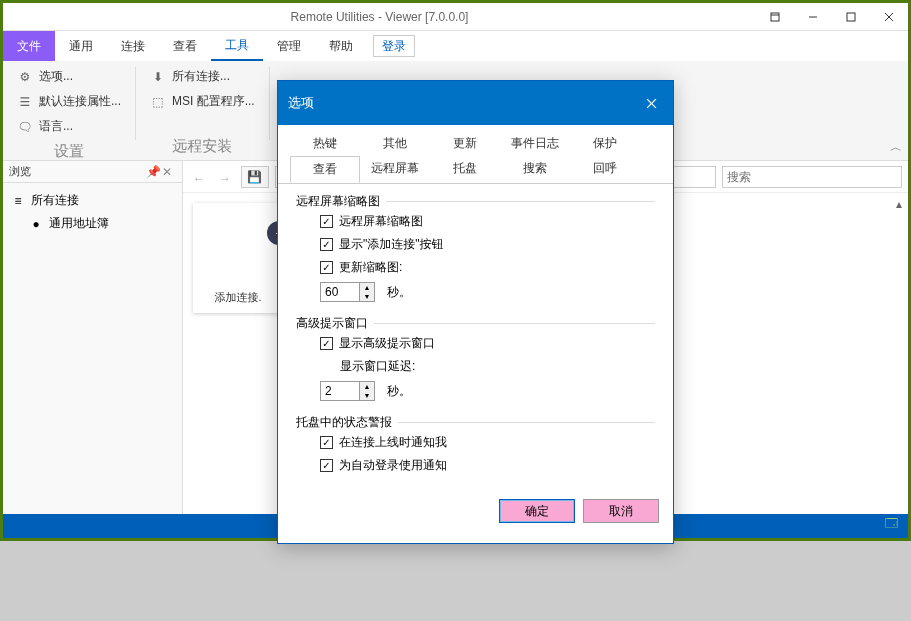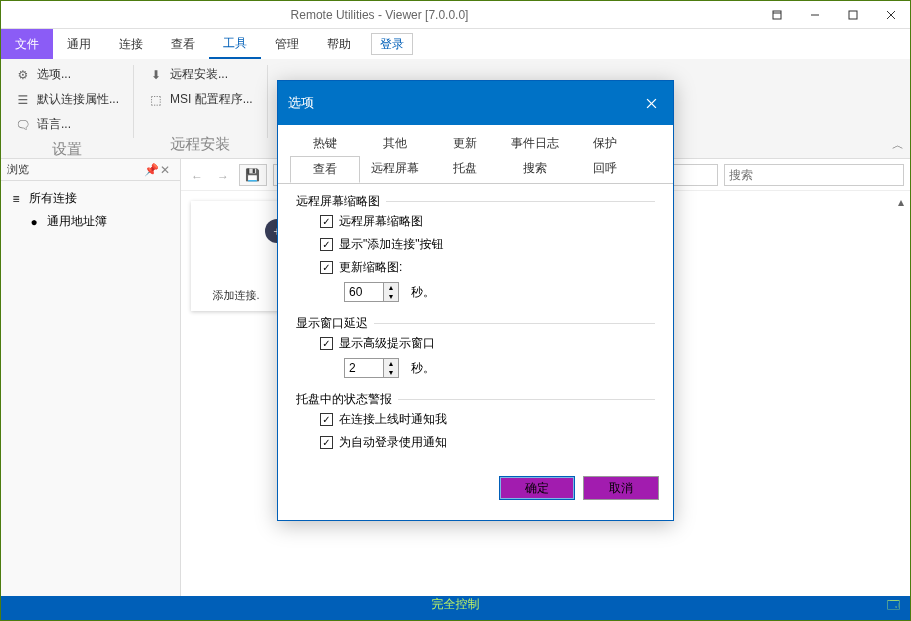--- a/index.html
+++ b/index.html
@@ -1,17 +1,17 @@
 <!DOCTYPE html>
 <html><head>
 <meta charset="utf-8">
 <style>
 * { box-sizing: border-box; margin: 0; padding: 0; font-family: "Microsoft YaHei", "Segoe UI", sans-serif; font-size: 12px; }
 body { background: #ccc; width: 911px; height: 621px; overflow: hidden; position: relative; }
-.window { width: 911px; height: 621px; background: #fff; border: 1px solid #4d7c0f; display: flex; flex-direction: column; }
+.window { width: 911px; height: 541px; background: #fff; border: 3px solid #4d7c0f; display: flex; flex-direction: column; }
 .titlebar { height: 28px; background: #fff; display: flex; align-items: center; border-bottom: 1px solid #e0e0e0; }
 .titlebar-title { flex: 1; text-align: center; color: #666; font-size: 12px; }
 .titlebar-btns { display: flex; }
 .titlebar-btn { width: 38px; height: 28px; display: flex; align-items: center; justify-content: center; color: #333; }
 .titlebar-btn svg { width: 10px; height: 10px; }
 .menubar { height: 30px; background: #fff; display: flex; align-items: stretch; }
 .menu-tab { padding: 0 14px; display: flex; align-items: center; color: #333; }
 .menu-tab.active { background: #8b5cf6; color: #fff; }
 .menu-tab.selected { color: #005fb8; border-bottom: 2px solid #005fb8; }
 .login-btn { margin-left: auto; padding: 2px 8px; border: 1px solid #ccc; color: #005fb8; margin: 4px 6px; display: flex; align-items: center; }
@@ -59,27 +59,27 @@
 .tab { width: 70px; text-align: center; padding: 4px 0; color: #333; }
 .tab.active { border: 1px solid #ccc; border-bottom: 1px solid #fff; background: #fff; position: relative; z-index: 1; }
 .tab-row2 { border-bottom: 1px solid #ccc; margin-bottom: -1px; }
 .dialog-content { padding: 10px 18px 4px 18px; }
 .fieldset { margin-bottom: 10px; }
 .fieldset-row { display: flex; align-items: center; overflow: hidden; }
 .fieldset-title { white-space: nowrap; }
 .fieldset-line { flex: 1; height: 1px; background: #ddd; margin-left: 6px; }
 .field { padding: 3px 0 3px 24px; display: flex; align-items: center; gap: 6px; }
 .chk { width: 13px; height: 13px; border: 1px solid #333; display: inline-flex; align-items: center; justify-content: center; font-size: 10px; line-height: 1; }
-.spinner { display: flex; align-items: center; margin-left: 24px; }
+.spinner { display: flex; align-items: center; }
 .spinner-input { width: 40px; height: 20px; border: 1px solid #999; text-align: left; padding: 0 4px; }
 .spinner-btns { display: flex; flex-direction: column; border: 1px solid #999; border-left: none; }
 .spinner-btn { width: 14px; height: 9px; font-size: 7px; display:flex; align-items:center; justify-content:center; background:#f0f0f0; }
 .spinner-suffix { margin-left: 6px; }
 .dialog-footer { display: flex; justify-content: flex-end; gap: 8px; padding: 8px 14px 10px; }
-.dlg-btn { width: 76px; height: 24px; border: 1px solid #999; background: #a21caf; display:flex; align-items:center; justify-content:center; }
+.dlg-btn { width: 76px; height: 24px; border: 1px solid #999; background: #f9a8d4; display:flex; align-items:center; justify-content:center; }
 .dlg-btn.primary { border: 1px solid #005fb8; box-shadow: 0 0 0 1px #7ab8e8 inset; }
 </style>
 </head>
 <body>
 
 <div class="window">
 
   <div class="titlebar">
     <div class="titlebar-title">Remote Utilities - Viewer [7.0.0.0]</div>
     <div class="titlebar-btns">
@@ -135,21 +135,21 @@
           <span>语言...</span>
         </div>
       </div>
       <div class="ribbon-group-label">设置</div>
     </div>
     <div class="ribbon-sep"></div>
     <div class="ribbon-group">
       <div class="ribbon-items">
         <div class="ribbon-item">
           <span class="ribbon-item-icon">⬇</span>
-          <span>远程安装...</span>
+          <span>所有连接...</span>
         </div>
         <div class="ribbon-item">
           <span class="ribbon-item-icon">⬚</span>
           <span>MSI 配置程序...</span>
         </div>
       </div>
       <div class="ribbon-group-label">远程安装</div>
     </div>
     <div class="ribbon-sep"></div>
     <div class="ribbon-collapse">︿</div>
@@ -252,26 +252,29 @@
                 <div class="spinner-btn">▲</div>
                 <div class="spinner-btn">▼</div>
               </div>
           </div>
           <span class="spinner-suffix">秒。</span>
         </div>
       </div>
 
       <div class="fieldset">
         <div class="fieldset-row">
-            <span class="fieldset-title">显示窗口延迟</span>
+            <span class="fieldset-title">高级提示窗口</span>
             <span class="fieldset-line"></span>
           </div>
         <div class="field">
             <span class="chk">✓</span>
             <span>显示高级提示窗口</span>
+          </div>
+        <div class="field" style="padding-left:44px">
+            <span>显示窗口延迟:</span>
           </div>
         <div class="field">
           <div class="spinner">
             <input class="spinner-input" value="2" style="">
             <div class="spinner-btns">
                 <div class="spinner-btn">▲</div>
                 <div class="spinner-btn">▼</div>
               </div>
           </div>
           <span class="spinner-suffix">秒。</span>

